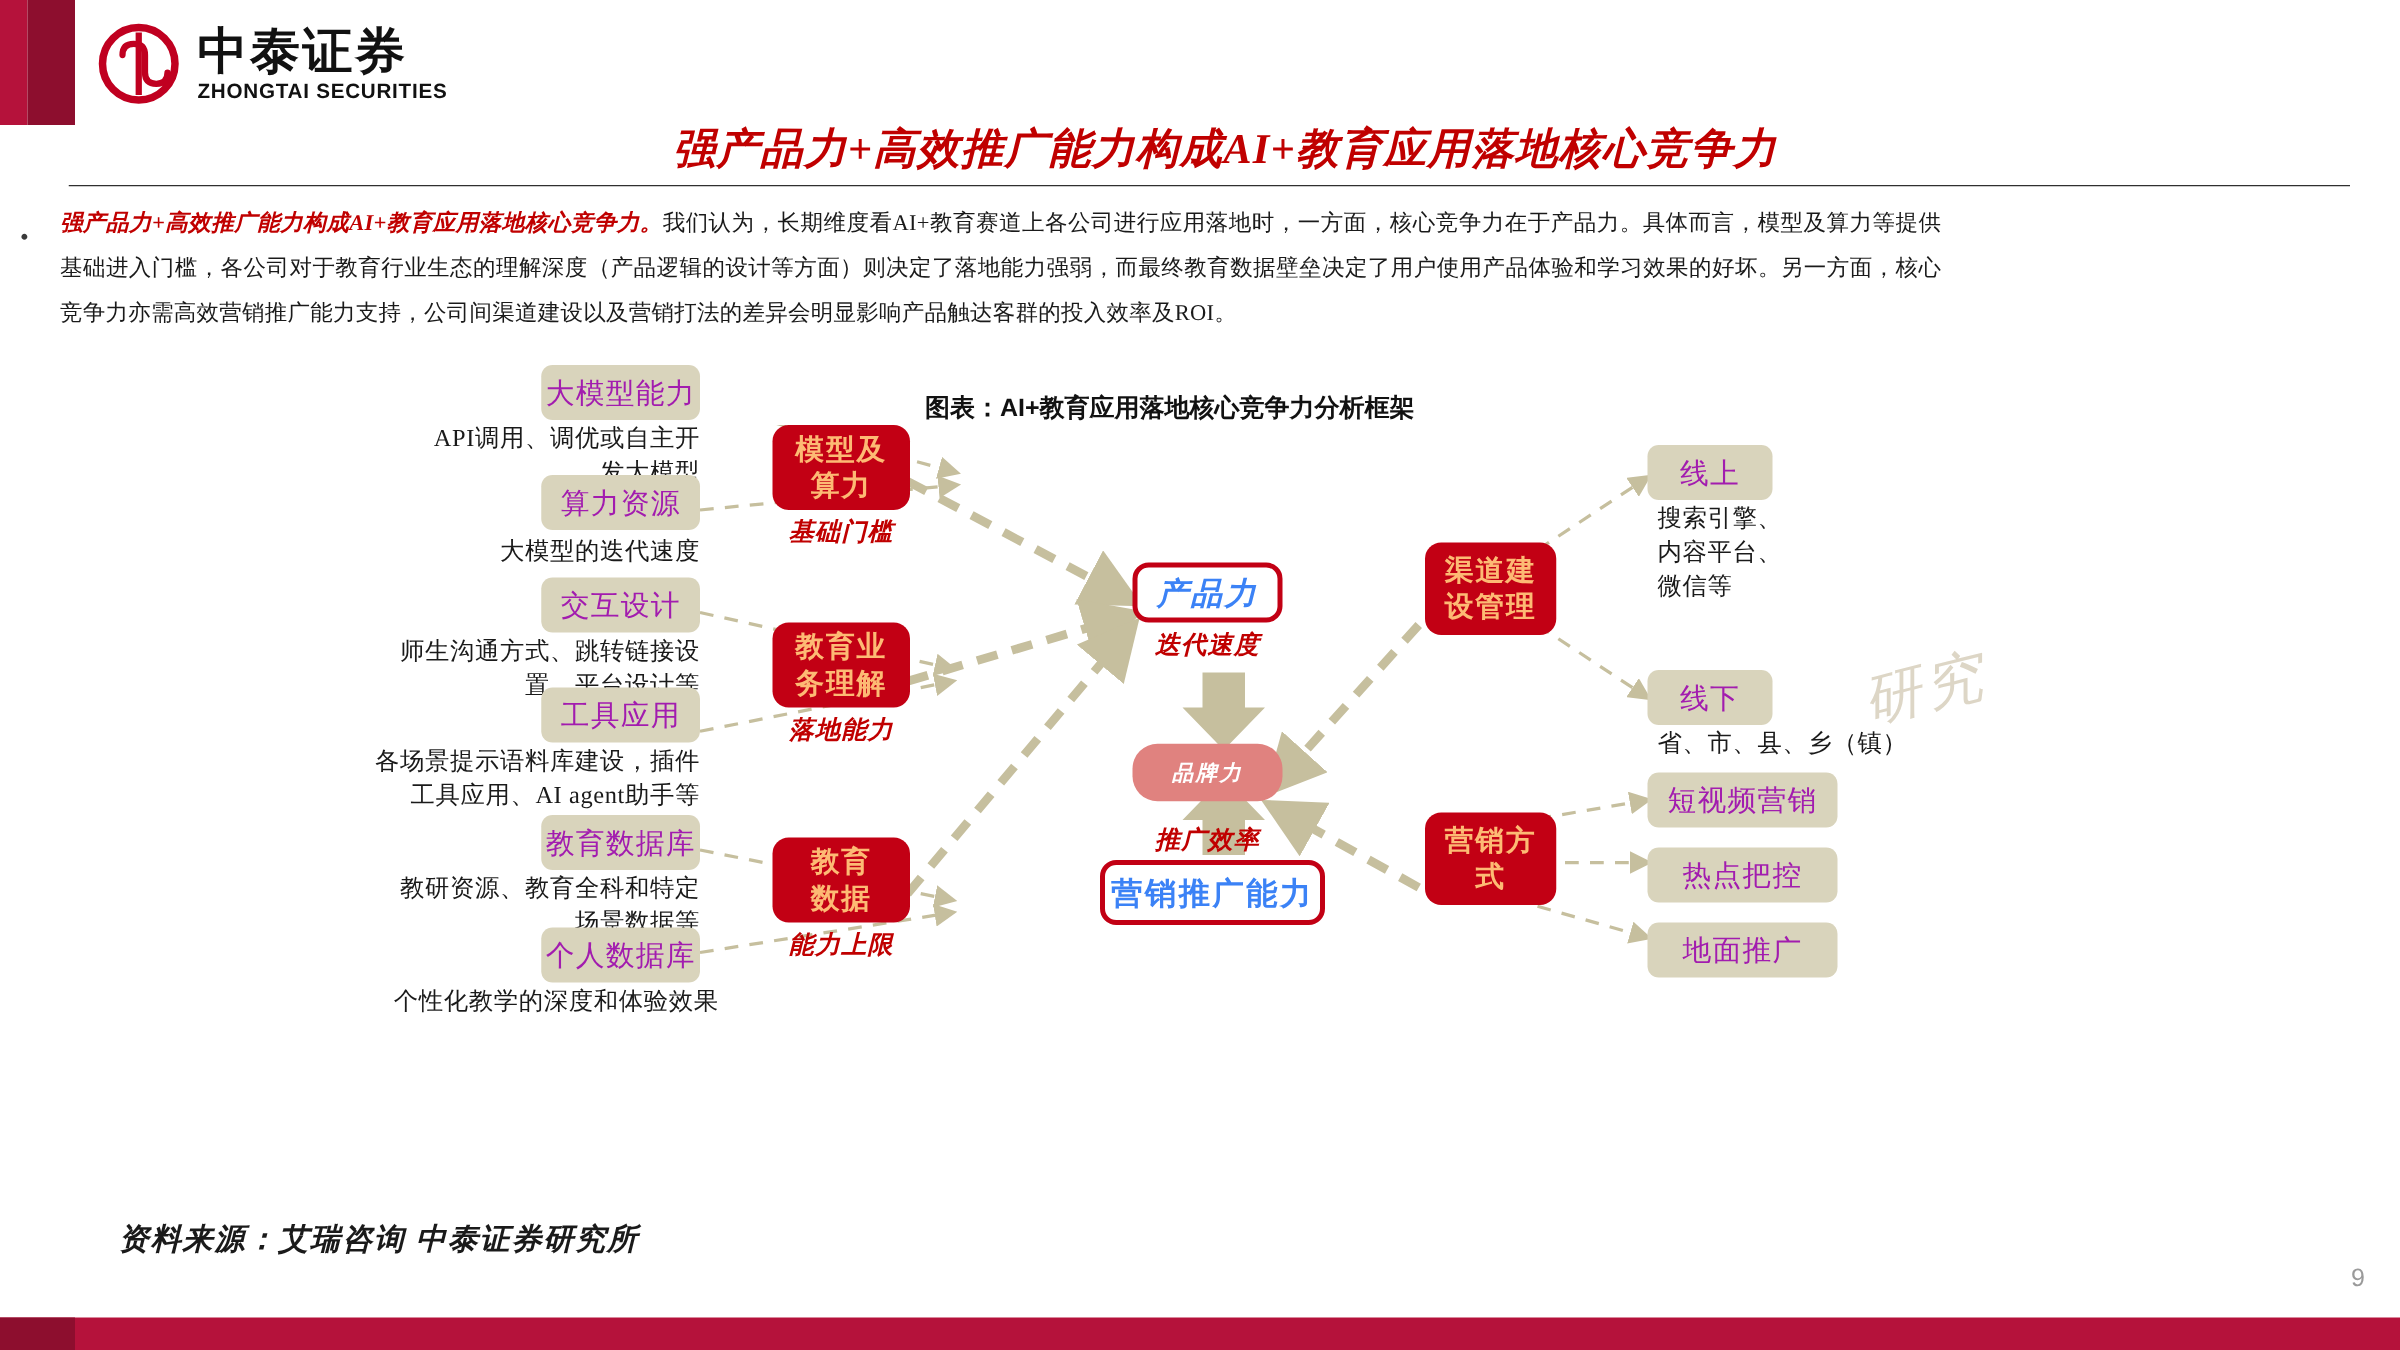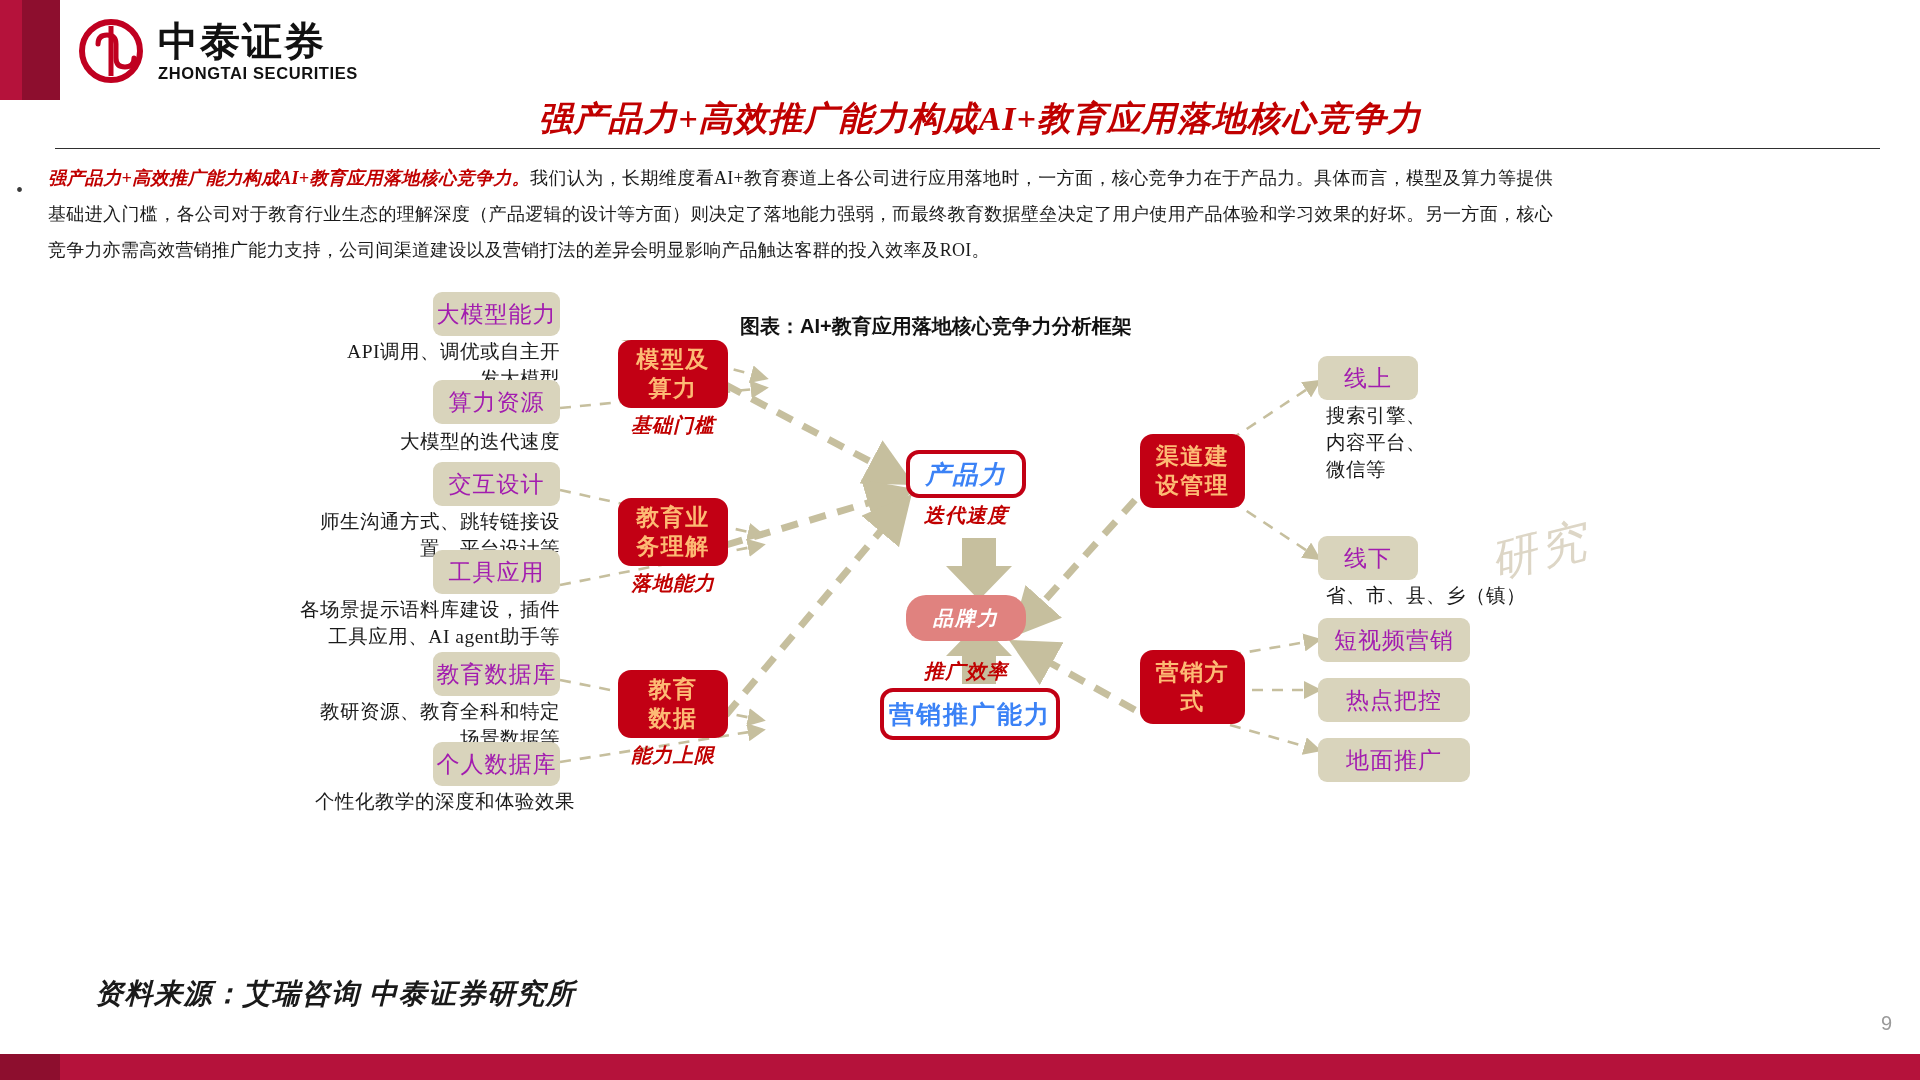--- a/index.html
+++ b/index.html
@@ -101,21 +101,21 @@
   }
   .n-white {
     background:#fff; border:4px solid #c20014; border-radius:13px;
     font-family:"Liberation Serif", serif;
     font-weight:bold; font-style:italic; font-size:25px; color:#3b82f6;
     letter-spacing:2px;
   }
   .n-pink {
     background:#e0827f; border-radius:20px; color:#fff;
     font-family:"Liberation Serif", serif;
-    font-weight:bold; font-style:italic; font-size:20px; letter-spacing:2px;
+    font-weight:bold; font-style:italic; font-size:17px; letter-spacing:2px;
   }
 
   .desc {
     position:absolute;
     font-family:"Liberation Serif", serif;
     font-size:19.5px; line-height:27px; color:#1a1a1a; letter-spacing:0.5px;
   }
   .desc.r { text-align:right; }
   .desc.l { text-align:left; }
   .desc.c { text-align:center; }
@@ -133,22 +133,22 @@
     position:absolute; left:1490px; top:180px;
     font-family:"Liberation Serif", serif;
     font-style:italic; font-size:46px; color:#ddd6c6;
     transform:rotate(-14deg); letter-spacing:4px;
     user-select:none;
   }
 
   
   .source {
     position:absolute; left:95px; top:975px;
-    font-family:Liberation Serif, serif;
-    font-style:italic; font-weight:bold; font-size:28px; color:#1a1a1a;
+    font-family:Liberation Sans, sans-serif;
+    font-style:italic; font-weight:bold; font-size:24px; color:#1a1a1a;
     letter-spacing:1.5px; white-space:nowrap;
   }
   .page-num {
     position:absolute; right:28px; top:1012px;
     font-family:"Liberation Sans", sans-serif;
     font-size:20px; color:#9a9a9a;
   }
   .footer-bar {
     position:absolute; left:0; bottom:0; width:1920px; height:26px;
     background:#b5123b;

